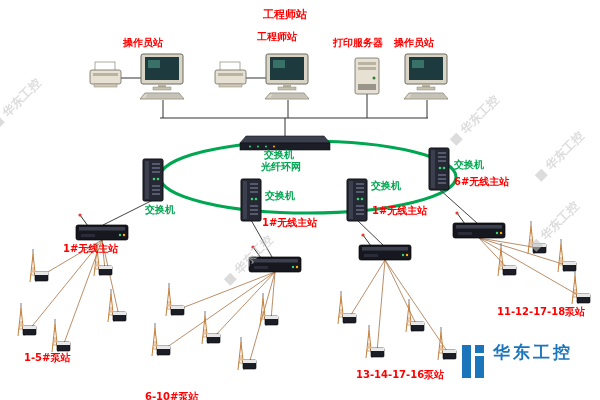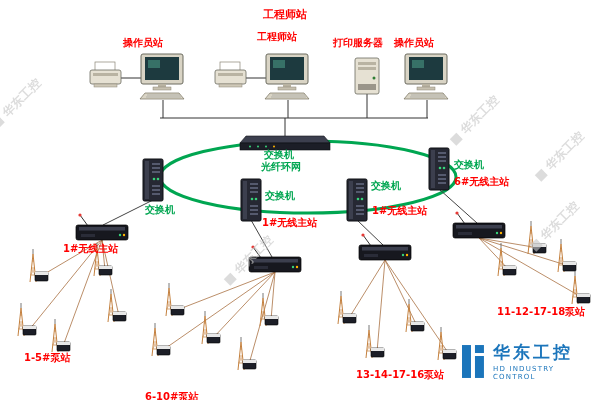--- a/index.html
+++ b/index.html
@@ -209,17 +209,16 @@
   <div class="lbl red" style="left:497px;top:307px;">11-12-17-18泵站</div>
 
   <div class="logo">
     <svg width="24" height="38" viewBox="0 0 24 38">
       <rect x="0" y="3" width="9" height="33" fill="#1b75bb"></rect>
       <rect x="13" y="3" width="9" height="8" fill="#1b75bb"></rect>
       <rect x="13" y="14" width="9" height="22" fill="#1b75bb"></rect>
     </svg>
     <div class="logo-text">
       <div class="name">华东工控</div>
-      <div class="sub">HD INDUSTRY CONTROL</div>
     </div>
   </div>
 
 </div>
 
 </body></html>

